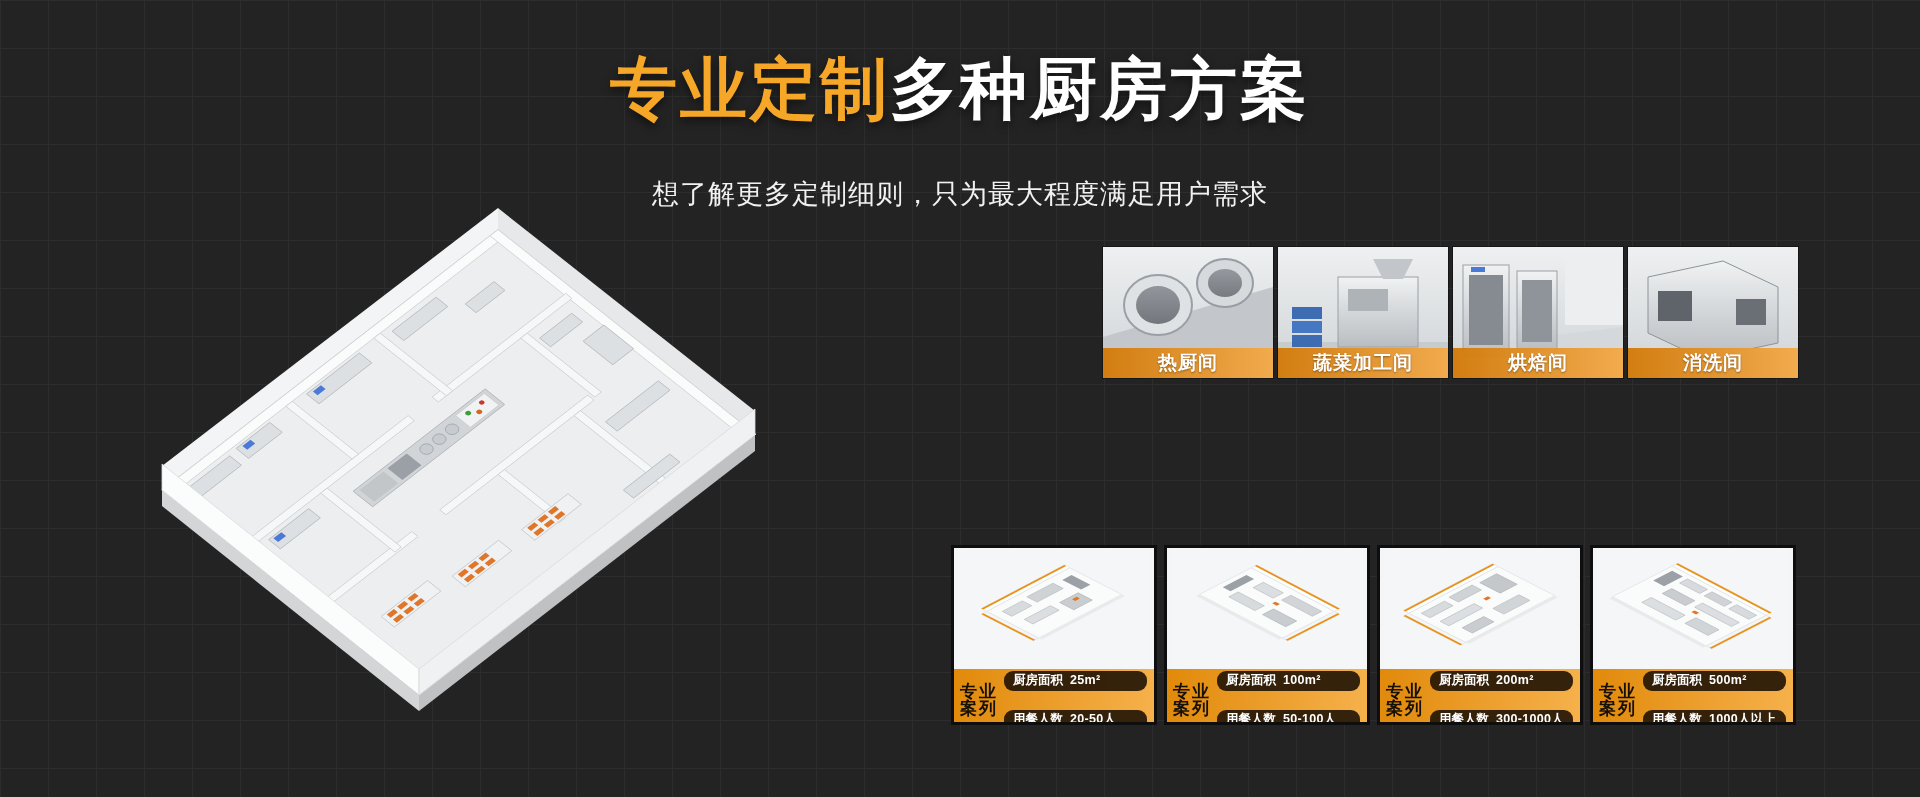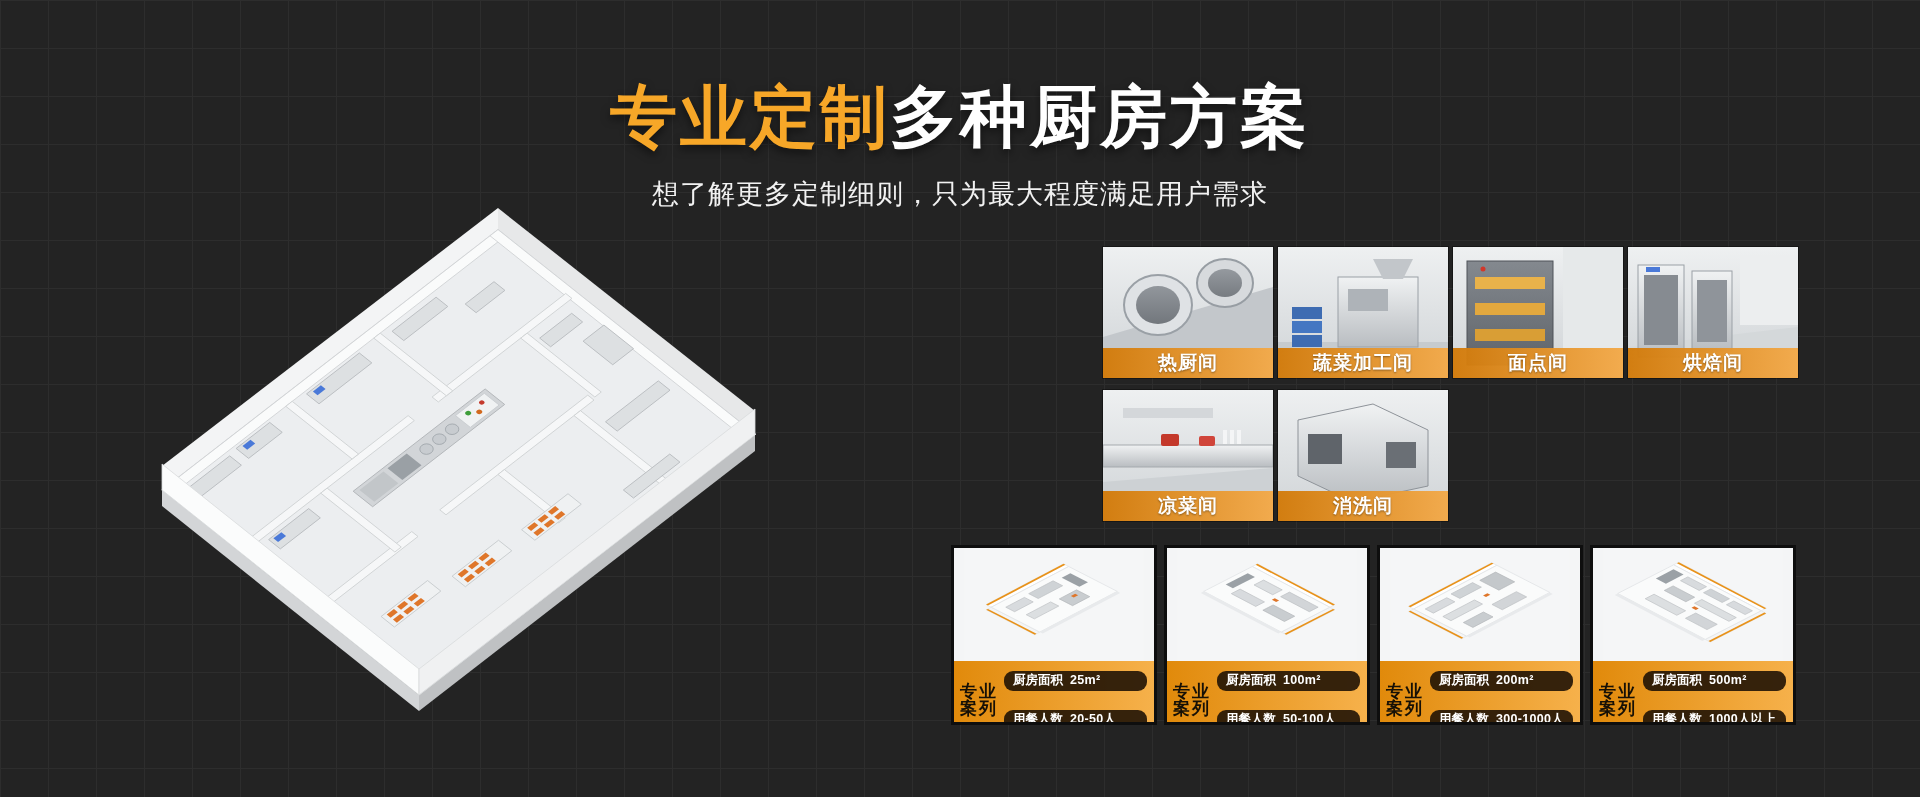--- a/index.html
+++ b/index.html
@@ -9,21 +9,21 @@
     background-image:
       linear-gradient(#2d2d2d 1px, transparent 1px),
       linear-gradient(90deg,#2d2d2d 1px, transparent 1px);
     background-size:48px 48px;
     font-family:"Liberation Sans","DejaVu Sans",sans-serif;
   }
   
   .title{
     position:absolute;top:52px;left:0;width:100%;text-align:center;
     font-size:67px;font-weight:900;letter-spacing:3px;line-height:1.1;
-    text-shadow:0 4px 8px rgba(0,0,0,.5);white-space:nowrap;margin-top:28px;
+    text-shadow:0 4px 8px rgba(0,0,0,.5);white-space:nowrap;
   }
   .title .hl{color:#f7a728;}
   .title .rest{color:#ffffff;}
   .subtitle{
     position:absolute;top:176px;left:0;width:100%;text-align:center;
     font-size:27px;color:#f1f1f1;letter-spacing:1px;font-weight:400;
   }
   
   .floorplan{position:absolute;left:140px;top:208px;width:660px;height:512px;}
   
@@ -53,21 +53,21 @@
     width:206px;height:180px;box-sizing:border-box;
     border:3px solid #0e0e0e;background:#f4f5f6;
     display:flex;flex-direction:column;overflow:hidden;
   }
   .case-scene{flex:1;position:relative;overflow:hidden;background:#f4f5f6;}
   .case-scene svg{display:block;width:100%;height:100%;}
   .case-card.flip .case-scene svg{transform:scaleX(-1);}
   .case-bar{
     height:44px;flex:0 0 44px;
     background:linear-gradient(90deg,#e18a0b,#f6b14b);
-    display:flex;align-items:center;padding:17px 7px 0 6px;gap:6px;
+    display:flex;align-items:center;padding:9px 7px 0 6px;gap:6px;
   }
   .case-tag{
     font-size:17px;line-height:1.02;font-weight:900;color:#161006;
     letter-spacing:2px;text-align:center;flex:0 0 auto;
   }
   .case-pills{flex:1;display:flex;flex-direction:column;gap:19px;min-width:0;}
   .pill{
     background:rgba(32,19,5,.9);border-radius:9px;color:#fff;
     font-size:12.5px;font-weight:700;padding:1.5px 9px;
     display:flex;gap:7px;align-items:baseline;white-space:nowrap;
@@ -221,55 +221,29 @@
         <polygon points="95,12 135,12 125,32 105,32" fill="#c2c6ca"></polygon>
         <rect x="14" y="60" width="30" height="12" fill="#3e6cb2"></rect>
         <rect x="14" y="74" width="30" height="12" fill="#4577c2"></rect>
         <rect x="14" y="88" width="30" height="12" fill="#3e6cb2"></rect>
       </svg>
       <div class="room-label">蔬菜加工间</div>
     </div>
     <div class="room-card">
       <svg viewBox="0 0 170 131">
         <rect width="170" height="131" fill="url(#gTile)"></rect>
-        <rect x="110" width="60" height="131" fill="#e6e9ea"></rect>
-        <rect x="14" y="14" width="86" height="104" fill="url(#gDark)" stroke="#4e5358"></rect>
-        <rect x="22" y="30" width="70" height="12" fill="#e9b24a"></rect>
-        <rect x="22" y="56" width="70" height="12" fill="#e3a83e"></rect>
-        <rect x="22" y="82" width="70" height="12" fill="#d99e35"></rect>
-        <circle cx="30" cy="22" r="2.5" fill="#d2372a"></circle>
-      </svg>
-      <div class="room-label">面点间</div>
-    </div>
-    <div class="room-card">
-      <svg viewBox="0 0 170 131">
-        <rect width="170" height="131" fill="url(#gTile)"></rect>
         <polygon points="0,100 170,80 170,131 0,131" fill="#d4d8da"></polygon>
         <rect x="112" y="8" width="58" height="70" fill="#eceeef"></rect>
         <rect x="10" y="18" width="46" height="92" fill="url(#gMetal)" stroke="#9aa0a6"></rect>
         <rect x="16" y="28" width="34" height="70" fill="#868b91"></rect>
         <rect x="18" y="20" width="14" height="5" fill="#4a79d8"></rect>
         <rect x="64" y="24" width="40" height="80" fill="url(#gMetal)" stroke="#9aa0a6"></rect>
         <rect x="69" y="33" width="30" height="62" fill="#8f949a"></rect>
       </svg>
       <div class="room-label">烘焙间</div>
-    </div>
-    <div class="room-card">
-      <svg viewBox="0 0 170 131">
-        <rect width="170" height="131" fill="url(#gTile)"></rect>
-        <rect x="20" y="18" width="90" height="10" fill="#d4d7da"></rect>
-        <rect y="55" width="170" height="22" fill="url(#gMetal)" stroke="#a5aaae"></rect>
-        <rect x="58" y="44" width="18" height="12" rx="2" fill="#c4392b"></rect>
-        <rect x="96" y="46" width="16" height="10" rx="2" fill="#d0453a"></rect>
-        <rect x="120" y="40" width="4" height="14" fill="#f4f5f6"></rect>
-        <rect x="127" y="40" width="4" height="14" fill="#f4f5f6"></rect>
-        <rect x="134" y="40" width="4" height="14" fill="#f4f5f6"></rect>
-        <polygon points="0,92 170,78 170,131 0,131" fill="#cdd1d4"></polygon>
-      </svg>
-      <div class="room-label">凉菜间</div>
     </div>
     <div class="room-card">
       <svg viewBox="0 0 170 131">
         <rect width="170" height="131" fill="url(#gTile)"></rect>
         <rect y="105" width="170" height="26" fill="#c9ced1"></rect>
         <polygon points="20,30 95,14 150,40 150,96 75,112 20,86" fill="url(#gMetal)" stroke="#8e9399"></polygon>
         <rect x="30" y="44" width="34" height="30" fill="#5f646a"></rect>
         <rect x="108" y="52" width="30" height="26" fill="#6a6f75"></rect>
       </svg>
       <div class="room-label">消洗间</div>

